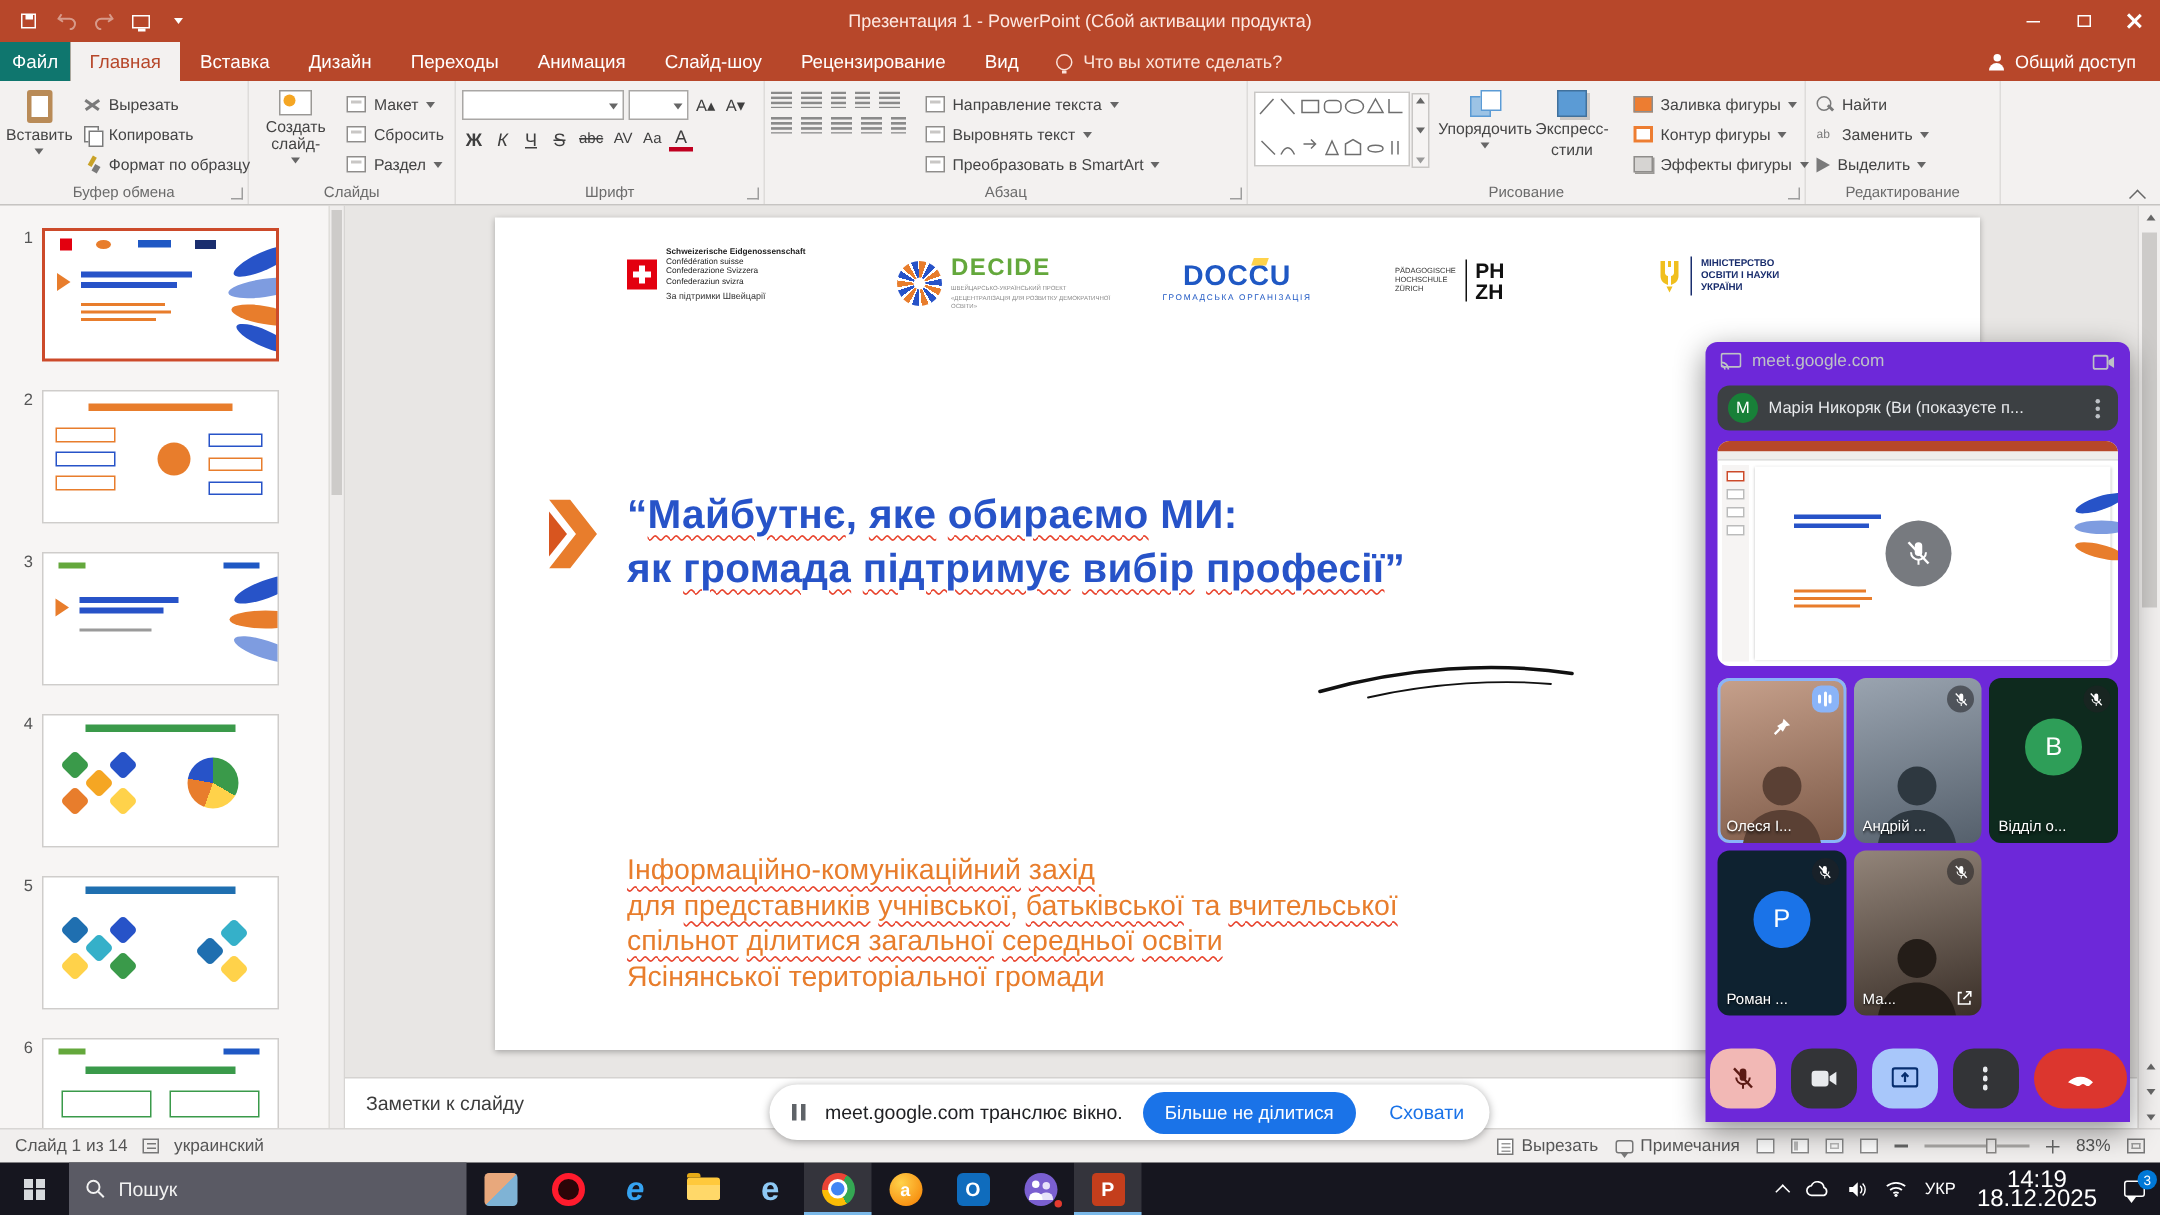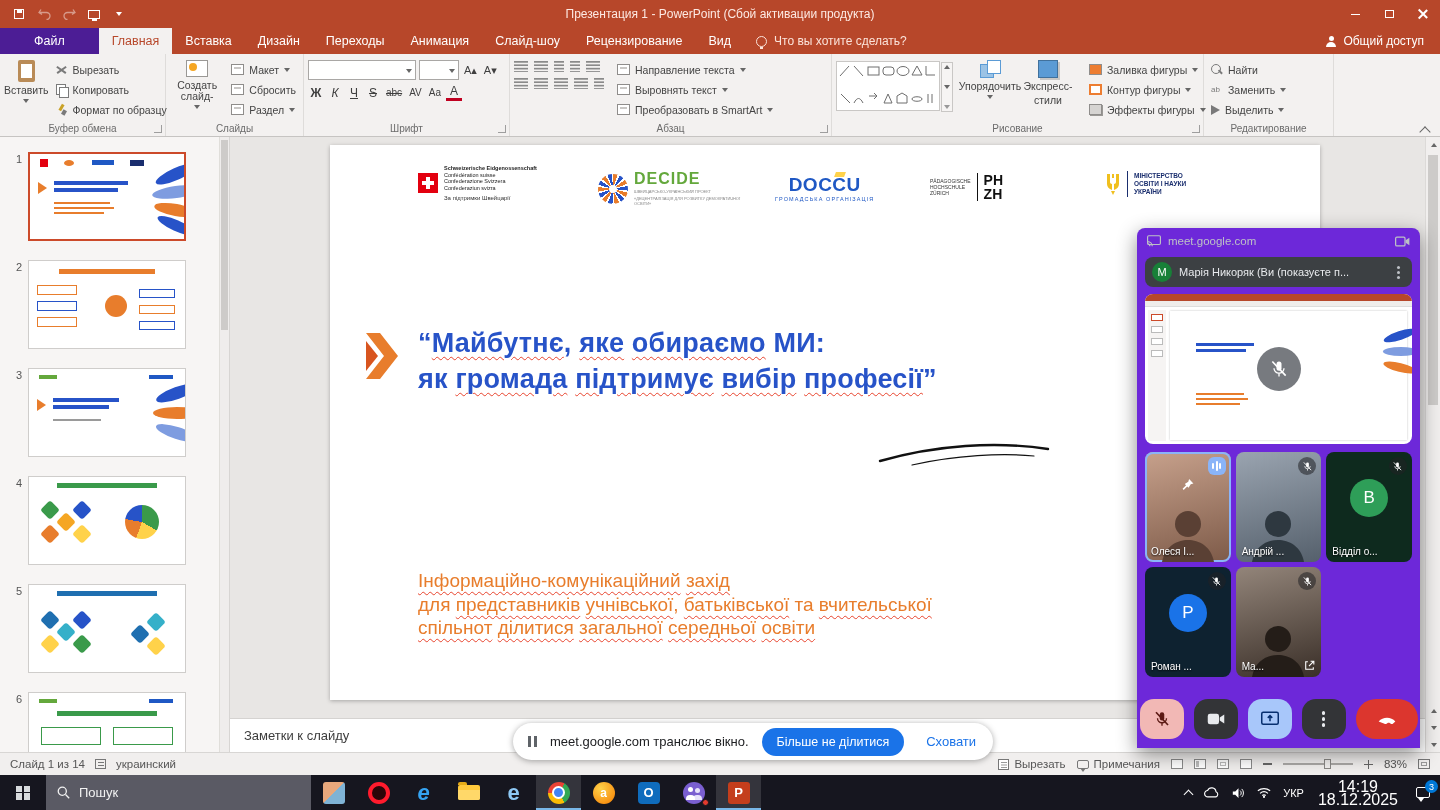--- a/index.html
+++ b/index.html
@@ -18,21 +18,21 @@
 .winctl{margin-left:auto;display:flex;height:100%;z-index:2}
 .wbtn{width:34px;display:flex;align-items:center;justify-content:center}
 .ic-min{width:9px;height:1px;background:#fff}
 .ic-max{width:9px;height:8px;border:1px solid #fff}
 .ic-close{position:relative;width:10px;height:10px}
 .ic-close::before,.ic-close::after{content:"";position:absolute;left:4px;top:-1px;width:1.5px;height:12px;background:#fff}
 .ic-close::before{transform:rotate(45deg)}.ic-close::after{transform:rotate(-45deg)}
 
 .tabrow{position:absolute;top:28px;left:0;right:0;height:26px;background:#b7472a;display:flex;align-items:stretch;color:#fff;font-size:12.5px;z-index:10}
 .tab{padding:0 13px;display:flex;align-items:center;white-space:nowrap}
-.tab.file{background:#4c1d95;padding:0 34px}
+.tab.file{background:#0f766e;padding:0 8px}
 .tab.active{background:#f3f1f0;color:#b7472a}
 .tellme{display:flex;align-items:center;gap:7px;padding:0 12px;color:#fbe3da;font-size:12px}
 .bulb{width:11px;height:11px;border:1px solid #fbe3da;border-radius:50%;position:relative}
 .bulb::after{content:"";position:absolute;left:3px;bottom:-3px;width:3px;height:2px;background:#fbe3da}
 .share{margin-left:auto;display:flex;align-items:center;gap:7px;padding:0 16px;font-size:12px}
 .person{width:10px;height:10px;position:relative}
 .person::before{content:"";position:absolute;left:2.5px;top:0;width:5px;height:5px;border-radius:50%;background:#fff}
 .person::after{content:"";position:absolute;left:0;bottom:-1px;width:10px;height:5px;border-radius:5px 5px 0 0;background:#fff}
 
 .ribbon{position:absolute;top:54px;left:0;right:0;height:83px;background:#f3f1f0;border-bottom:1px solid #c6c4c2;display:flex;color:#444;z-index:9}
@@ -677,20 +677,21 @@
 
     <svg class="swoosh" width="172" height="28" viewBox="0 0 172 28">
       <path d="M2 22C58 6 118 2 170 10" stroke="#111" stroke-width="2.4" fill="none" stroke-linecap="round"></path>
       <path d="M34 26c44-10 90-12 122-9" stroke="#111" stroke-width="1.2" fill="none" stroke-linecap="round"></path>
     </svg>
 
     <div class="slidebody">
       <div><span class="sq">Інформаційно-комунікаційний</span><span> </span><span class="sq">захід</span></div>
       <div><span>для </span><span class="sq">представників</span><span> </span><span class="sq">учнівської</span><span>, </span><span class="sq">батьківської</span><span> та </span><span class="sq">вчительської</span></div>
       <div><span class="sq">спільнот</span><span> </span><span class="sq">ділитися</span><span> </span><span class="sq">загальної</span><span> </span><span class="sq">середньої</span><span> </span><span class="sq">освіти</span></div>
+      <div><span>Ясінянської територіальної громади</span></div>
     </div>
   </div>
 
   <div class="notesbar">
     <span>Заметки к слайду</span>
   </div>
 </div>
 
 <div class="vscroll">
   <div class="vsar" style="top:0">

